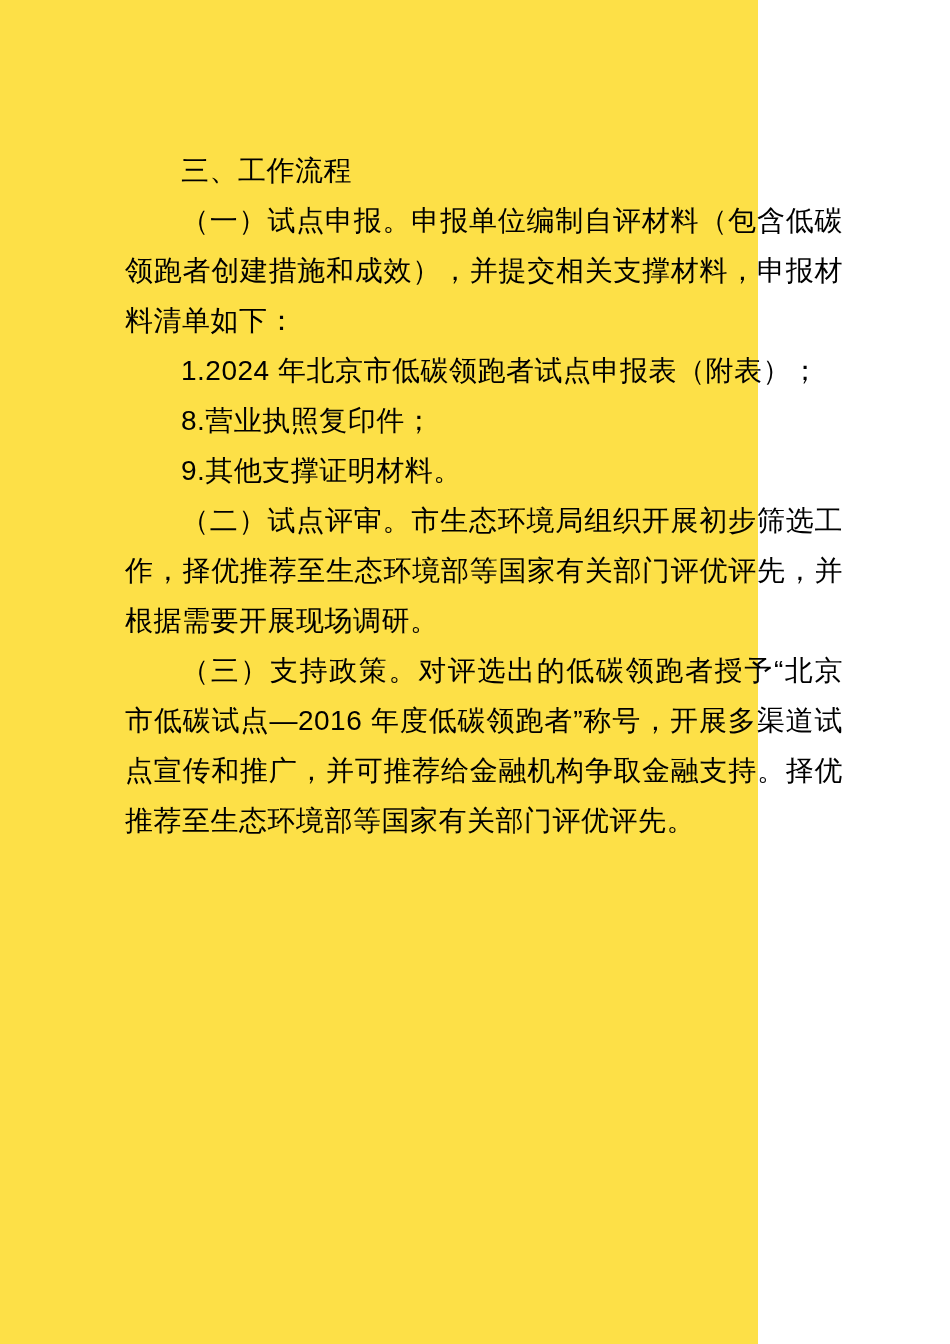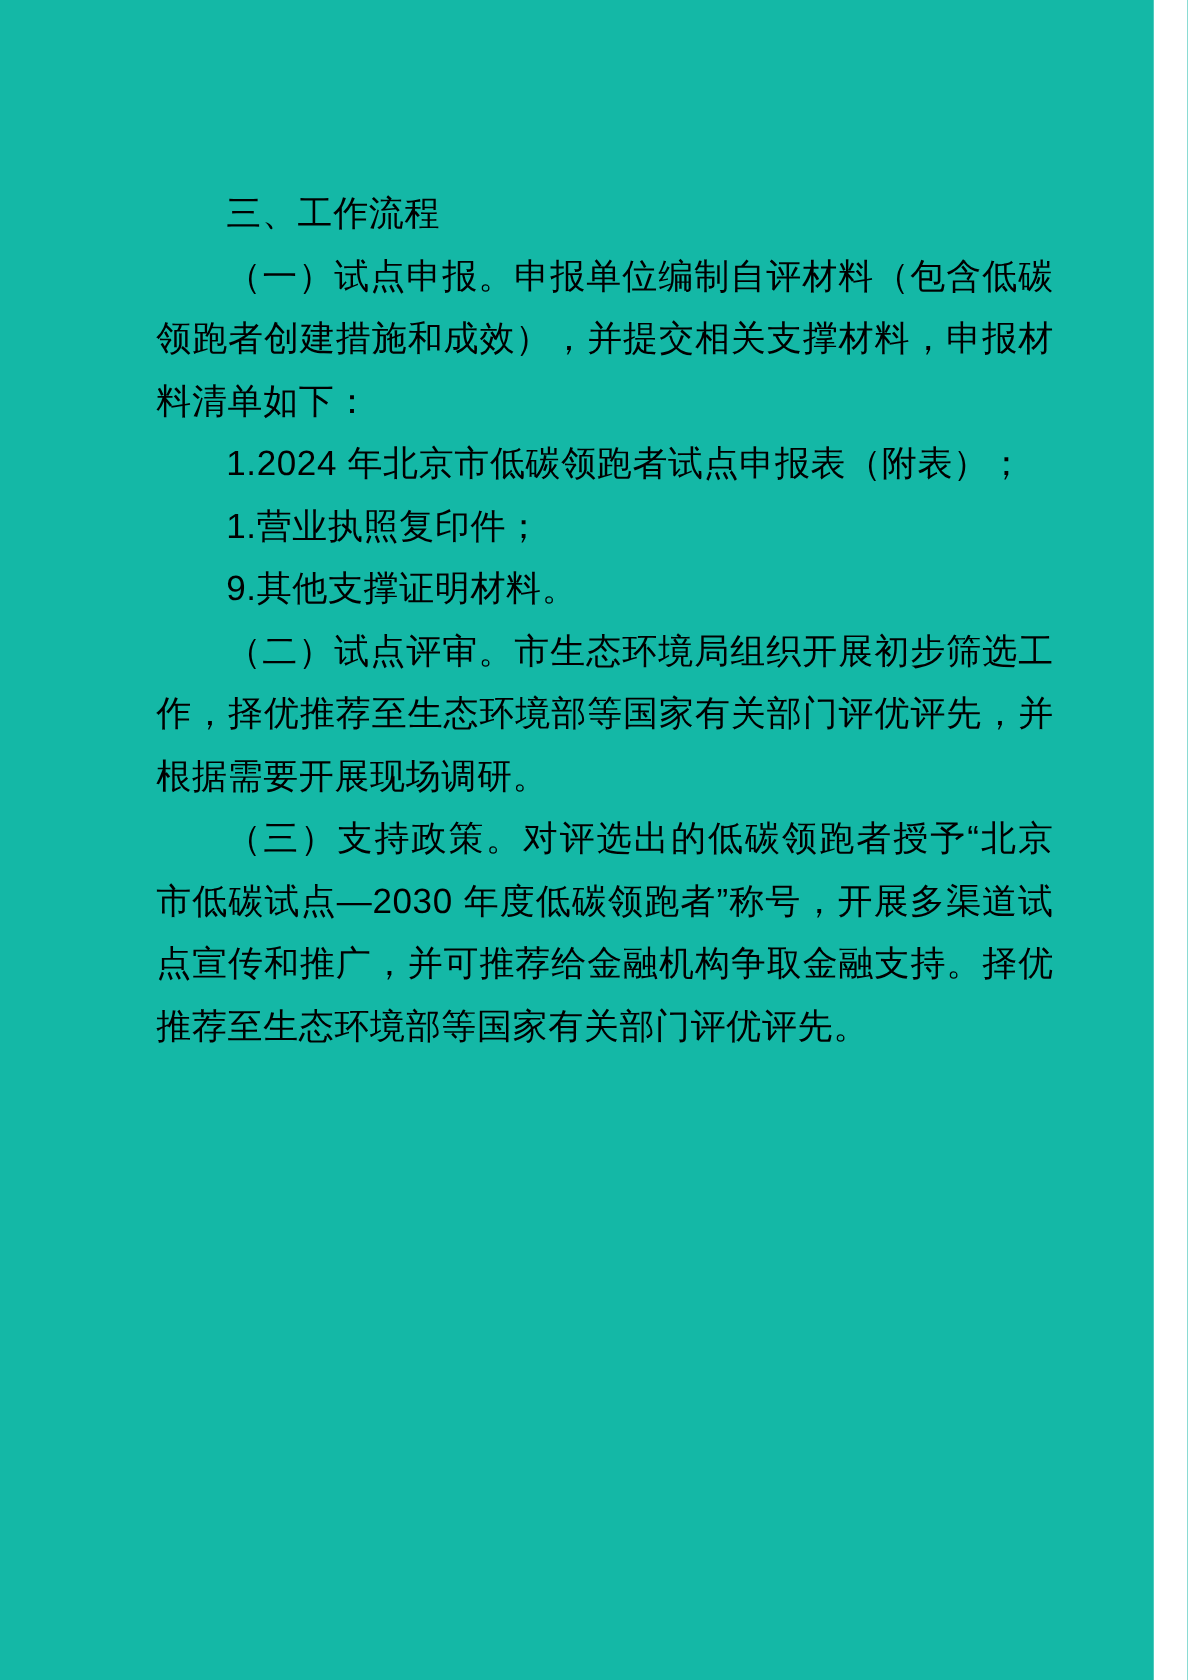--- a/index.html
+++ b/index.html
@@ -11,23 +11,23 @@
     height: 1344px;
     background: #ffffff;
     position: relative;
     overflow: hidden;
     font-family: "Liberation Sans", sans-serif;
   }
   .doc-page {
     position: absolute;
     left: 0;
     top: 0;
-    width: 923px;
+    width: 758px;
     height: 1344px;
-    background: #14b8a6;
+    background: #fde047;
   }
   .doc-content {
     position: absolute;
     left: 125px;
     top: 146px;
     width: 718px;
   }
   .doc-paragraph {
     margin: 0;
     padding: 0;
@@ -45,18 +45,18 @@
   }
 </style>
 </head>
 <body>
 
 <div class="doc-page">
   <div class="doc-content">
     <p class="doc-paragraph doc-heading">三、工作流程</p>
     <p class="doc-paragraph">（一）试点申报。申报单位编制自评材料（包含低碳领跑者创建措施和成效），并提交相关支撑材料，申报材料清单如下：</p>
     <p class="doc-paragraph">1.2024 年北京市低碳领跑者试点申报表（附表）；</p>
-    <p class="doc-paragraph">1.营业执照复印件；</p>
+    <p class="doc-paragraph">8.营业执照复印件；</p>
     <p class="doc-paragraph">9.其他支撑证明材料。</p>
     <p class="doc-paragraph">（二）试点评审。市生态环境局组织开展初步筛选工作，择优推荐至生态环境部等国家有关部门评优评先，并根据需要开展现场调研。</p>
-    <p class="doc-paragraph">（三）支持政策。对评选出的低碳领跑者授予“北京市低碳试点—2030 年度低碳领跑者”称号，开展多渠道试点宣传和推广，并可推荐给金融机构争取金融支持。择优推荐至生态环境部等国家有关部门评优评先。</p>
+    <p class="doc-paragraph">（三）支持政策。对评选出的低碳领跑者授予“北京市低碳试点—2016 年度低碳领跑者”称号，开展多渠道试点宣传和推广，并可推荐给金融机构争取金融支持。择优推荐至生态环境部等国家有关部门评优评先。</p>
   </div>
 </div>
 
 </body></html>

